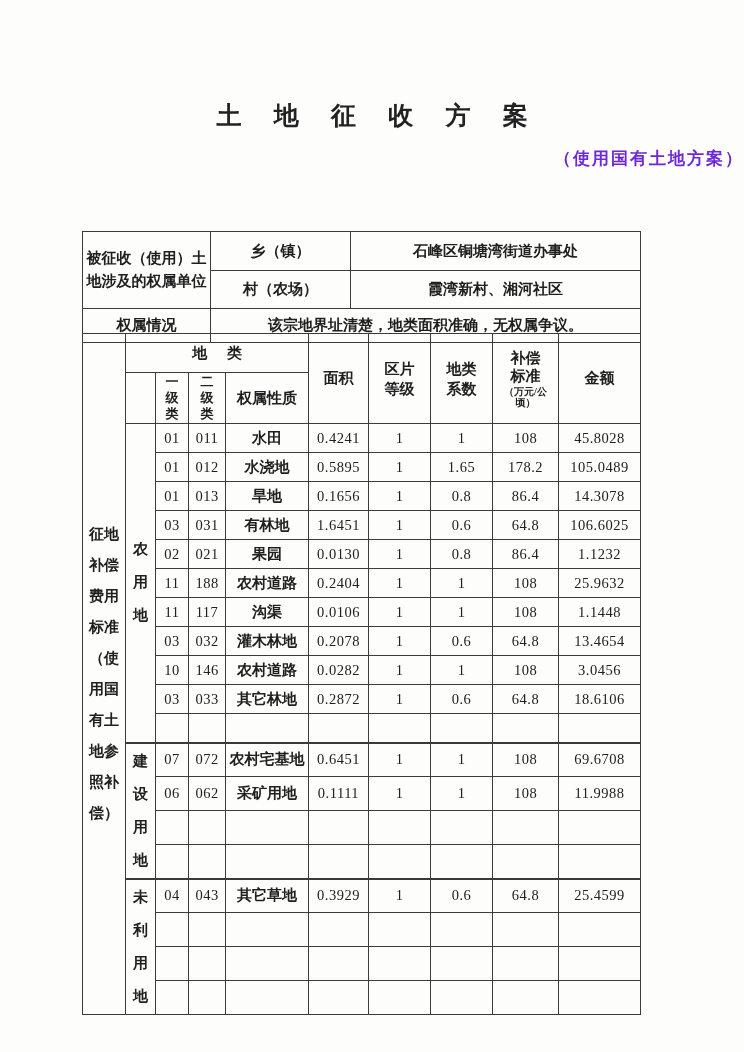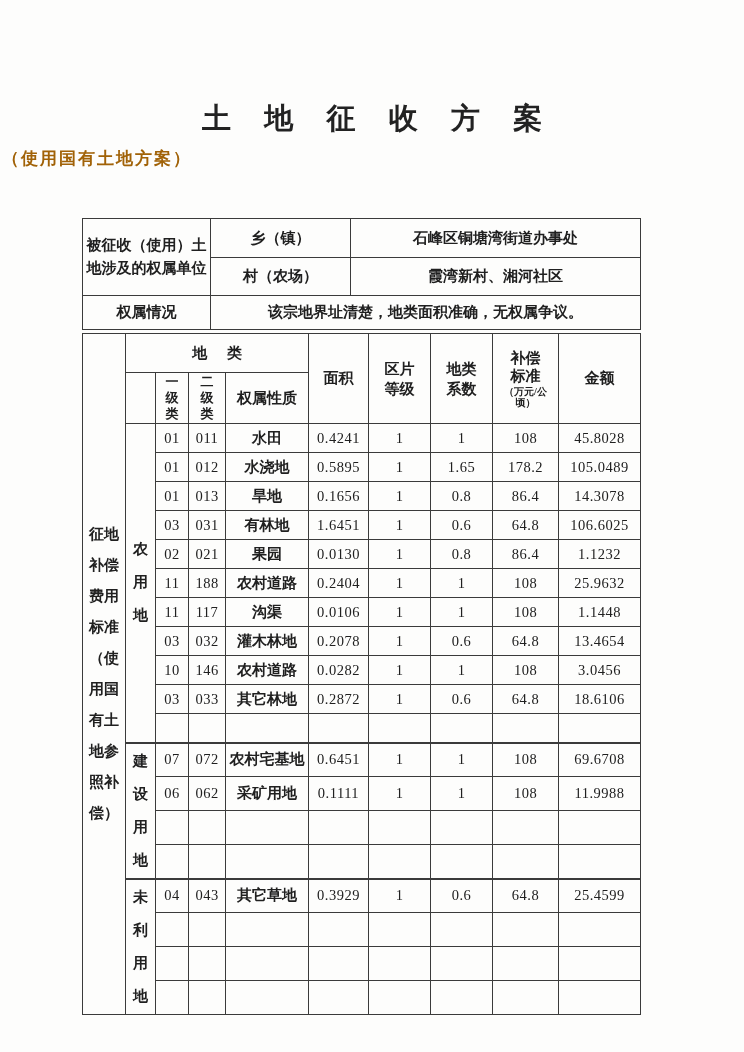--- a/index.html
+++ b/index.html
@@ -8,49 +8,49 @@
     position:relative;
     width:744px;height:1052px;
     background:#fdfdfc;
     font-family:"Liberation Serif","DejaVu Serif",serif;
     color:#1e1e1e;
     overflow:hidden;
   }
   .doc-title{
     position:absolute;top:99px;left:0;width:744px;
     text-align:center;
-    font-size:29px;font-weight:bold;
+    font-size:25px;font-weight:bold;
     letter-spacing:13px;text-indent:13px;
     color:#222;
   }
   .doc-subtitle{
     position:absolute;top:147px;left:0;width:744px;
-    text-align:left;
+    text-align:right;
     font-size:17px;font-weight:bold;
     letter-spacing:2px;text-indent:2px;
-    color:#a16207;
+    color:#6d28d9;
   }
   .project-line{
     position:absolute;top:198px;left:88px;width:534px;
     display:flex;justify-content:space-between;align-items:baseline;
     font-size:15px;font-weight:bold;color:#242424;
   }
   table.tbl{
     position:absolute;left:82px;
     border-collapse:collapse;table-layout:fixed;
     width:558px;
     font-size:15px;color:#202020;
   }
   table.tbl td{
     border:1px solid #3b3b3b;
     text-align:center;vertical-align:middle;
     padding:1px 2px;
     overflow:hidden;
   }
-  .info-table{top:218px;}
+  .info-table{top:231px;}
   .info-table .r1{height:39px;}
   .info-table .r2{height:38px;}
   .info-table .r3{height:34px;margin-left:48px;}
   .info-table td{font-weight:bold;}
   .owner-label{white-space:pre-line;line-height:1.55;}
   .main-table{top:333px;}
   .main-table .h1{height:39px;}
   .main-table .h2{height:50px;}
   .hdr{font-weight:bold;}
   .vtext{white-space:pre-line;}

